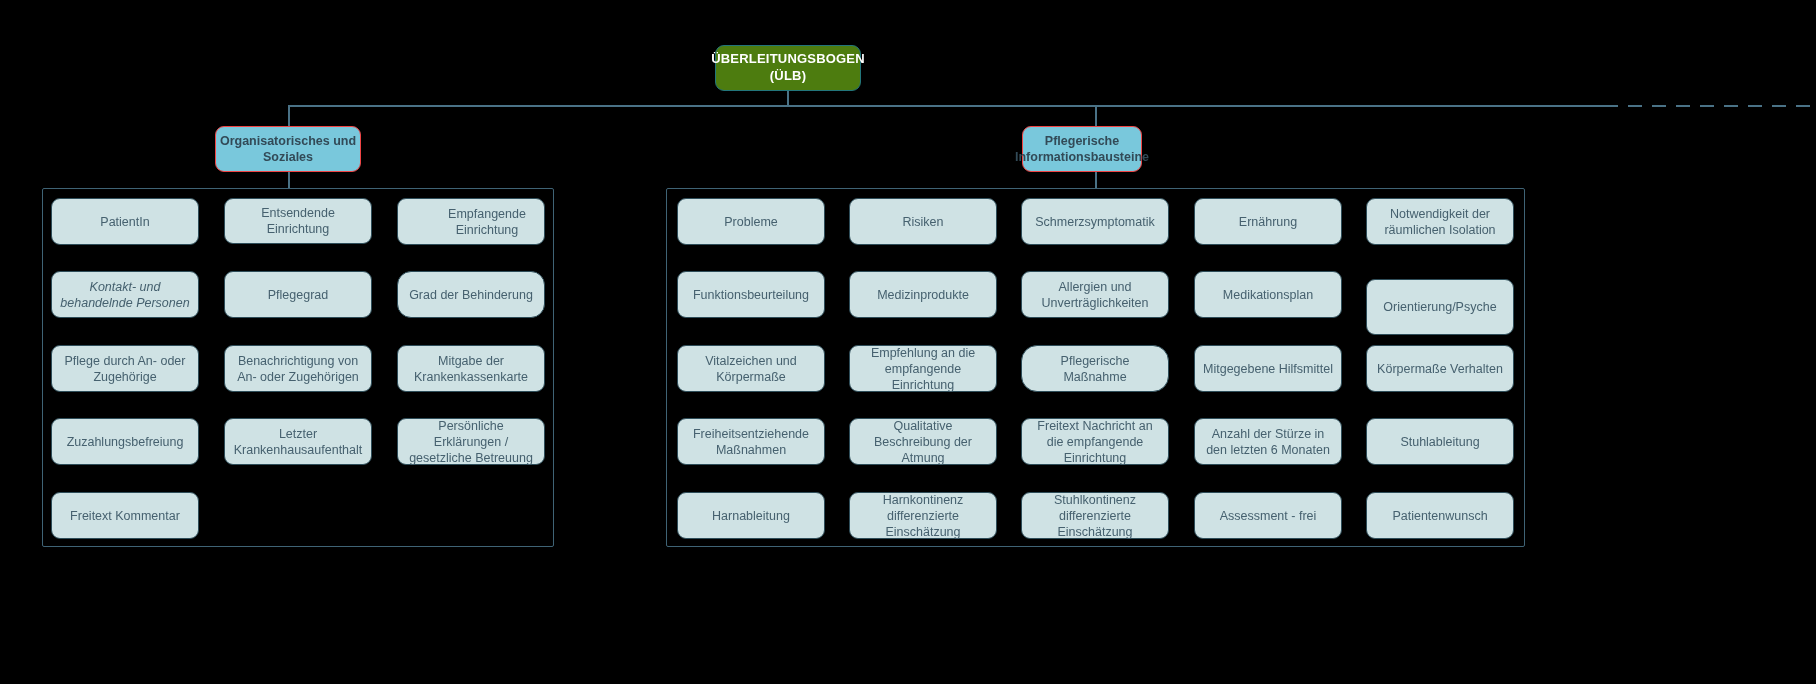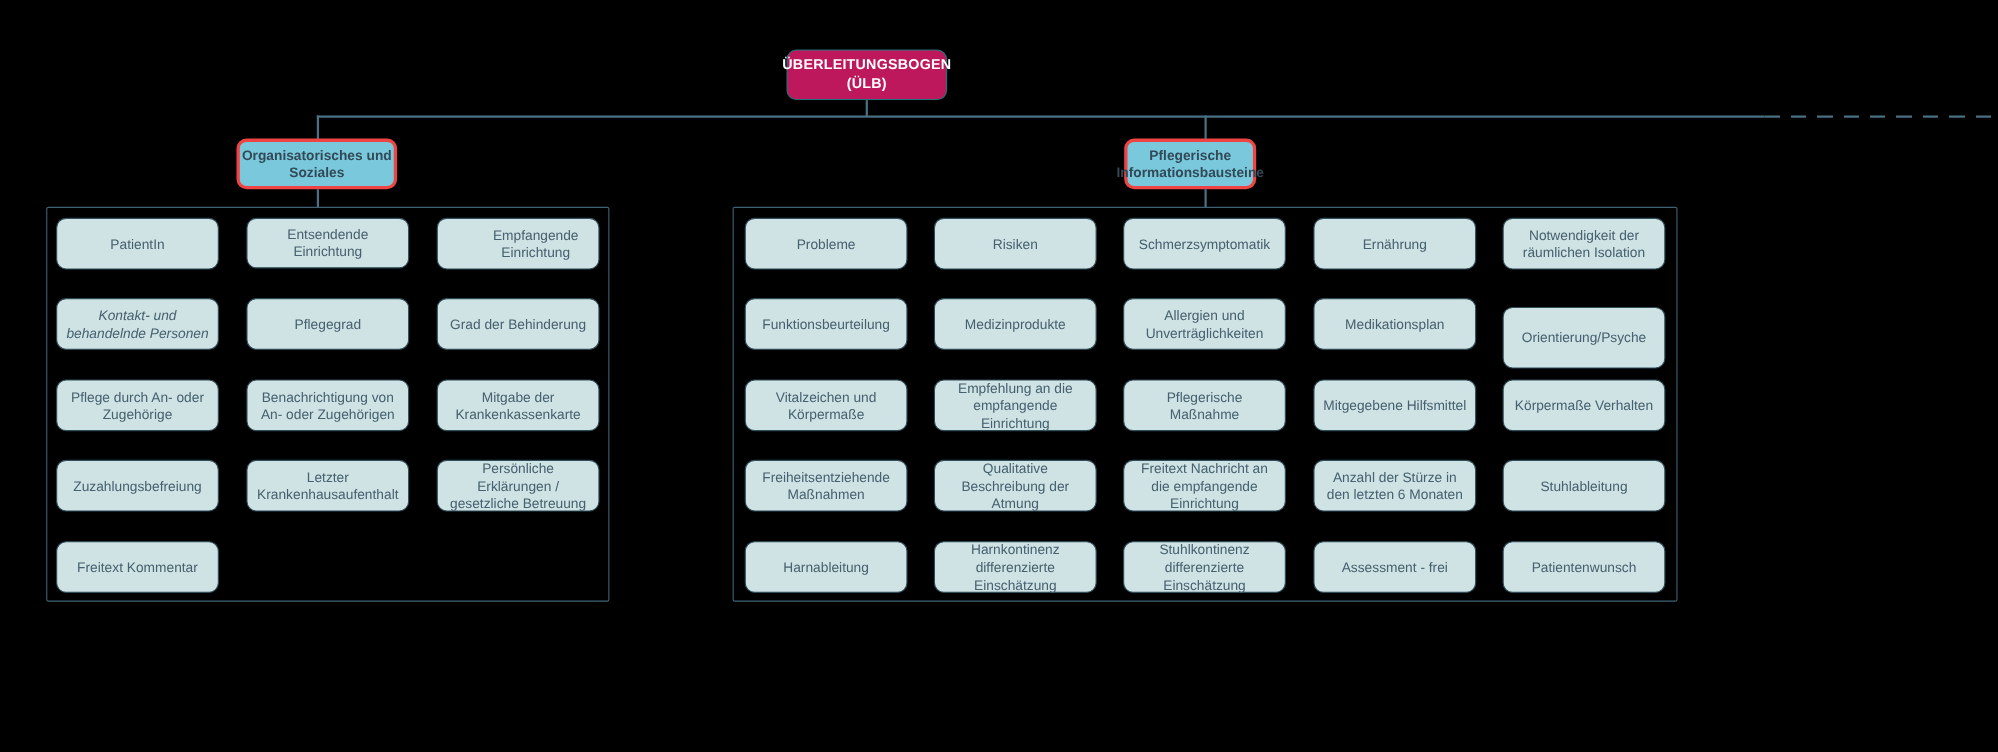--- a/index.html
+++ b/index.html
@@ -23,30 +23,30 @@
   
   .node{
     position:absolute;
     box-sizing:border-box;
     display:flex;align-items:center;justify-content:center;
     text-align:center;
     border-radius:9px;
     line-height:1.28;
   }
   .root{
-    background:#be185d;
+    background:#4d7c0f;
     border:1px solid #22757b;
     color:#ffffff;
     font-weight:bold;
     font-size:13px;
     letter-spacing:.2px;
   }
   .cat{
     background:#79c8dc;
-    border:3px solid #ef4444;
+    border:1px solid #ef4444;
     color:#324a57;
     font-weight:bold;
     font-size:12.5px;
   }
   .leaf{
     background:#cfe2e4;
     border:1px solid #2e4d59;
     color:#46616f;
     font-size:12.5px;
     padding:4px 8px;
@@ -91,21 +91,21 @@
   <div class="line v" style="left:1095px;top:172px;height:17px;"></div>
 
   <div class="frame" style="left:42px;top:188px;width:512px;height:359px;"></div>
 
   <div class="node leaf" style="left:51px;top:198px;width:148px;height:47px;">PatientIn</div>
   <div class="node leaf" style="left:224px;top:198px;width:148px;height:46px;">Entsendende Einrichtung</div>
   <div class="node leaf" style="left:397px;top:198px;width:148px;height:47px;padding-left:40px;">Empfangende Einrichtung</div>
 
   <div class="node leaf" style="left:51px;top:271px;width:148px;height:47px;font-style:italic;">Kontakt- und behandelnde Personen</div>
   <div class="node leaf" style="left:224px;top:271px;width:148px;height:47px;">Pflegegrad</div>
-  <div class="node leaf" style="left:397px;top:271px;width:148px;height:47px;">Grad der Behinderung</div>
+  <div class="node leaf" style="left:397px;top:271px;width:148px;height:47px;border-radius:14px;">Grad der Behinderung</div>
 
   <div class="node leaf" style="left:51px;top:345px;width:148px;height:47px;">Pflege durch An- oder Zugehörige</div>
   <div class="node leaf" style="left:224px;top:345px;width:148px;height:47px;">Benachrichtigung von An- oder Zugehörigen</div>
   <div class="node leaf" style="left:397px;top:345px;width:148px;height:47px;">Mitgabe der Krankenkassenkarte</div>
 
   <div class="node leaf" style="left:51px;top:418px;width:148px;height:47px;">Zuzahlungsbefreiung</div>
   <div class="node leaf" style="left:224px;top:418px;width:148px;height:47px;text-align:center;">Letzter Krankenhausaufenthalt</div>
   <div class="node leaf" style="left:397px;top:418px;width:148px;height:47px;">Persönliche Erklärungen / gesetzliche Betreuung</div>
 
   <div class="node leaf" style="left:51px;top:492px;width:148px;height:47px;">Freitext Kommentar</div>
@@ -119,21 +119,21 @@
   <div class="node leaf" style="left:1366px;top:198px;width:148px;height:47px;">Notwendigkeit der räumlichen Isolation</div>
 
   <div class="node leaf" style="left:677px;top:271px;width:148px;height:47px;">Funktionsbeurteilung</div>
   <div class="node leaf" style="left:849px;top:271px;width:148px;height:47px;">Medizinprodukte</div>
   <div class="node leaf" style="left:1021px;top:271px;width:148px;height:47px;">Allergien und Unverträglichkeiten</div>
   <div class="node leaf" style="left:1194px;top:271px;width:148px;height:47px;">Medikationsplan</div>
   <div class="node leaf" style="left:1366px;top:279px;width:148px;height:56px;">Orientierung/Psyche</div>
 
   <div class="node leaf" style="left:677px;top:345px;width:148px;height:47px;">Vitalzeichen und Körpermaße</div>
   <div class="node leaf" style="left:849px;top:345px;width:148px;height:47px;">Empfehlung an die empfangende Einrichtung</div>
-  <div class="node leaf" style="left:1021px;top:345px;width:148px;height:47px;">Pflegerische Maßnahme</div>
+  <div class="node leaf" style="left:1021px;top:345px;width:148px;height:47px;border-radius:16px;">Pflegerische Maßnahme</div>
   <div class="node leaf" style="left:1194px;top:345px;width:148px;height:47px;">Mitgegebene Hilfsmittel</div>
   <div class="node leaf" style="left:1366px;top:345px;width:148px;height:47px;">Körpermaße Verhalten</div>
 
   <div class="node leaf" style="left:677px;top:418px;width:148px;height:47px;">Freiheitsentziehende Maßnahmen</div>
   <div class="node leaf" style="left:849px;top:418px;width:148px;height:47px;">Qualitative Beschreibung der Atmung</div>
   <div class="node leaf" style="left:1021px;top:418px;width:148px;height:47px;">Freitext Nachricht an die empfangende Einrichtung</div>
   <div class="node leaf" style="left:1194px;top:418px;width:148px;height:47px;">Anzahl der Stürze in den letzten 6 Monaten</div>
   <div class="node leaf" style="left:1366px;top:418px;width:148px;height:47px;">Stuhlableitung</div>
 
   <div class="node leaf" style="left:677px;top:492px;width:148px;height:47px;">Harnableitung</div>

